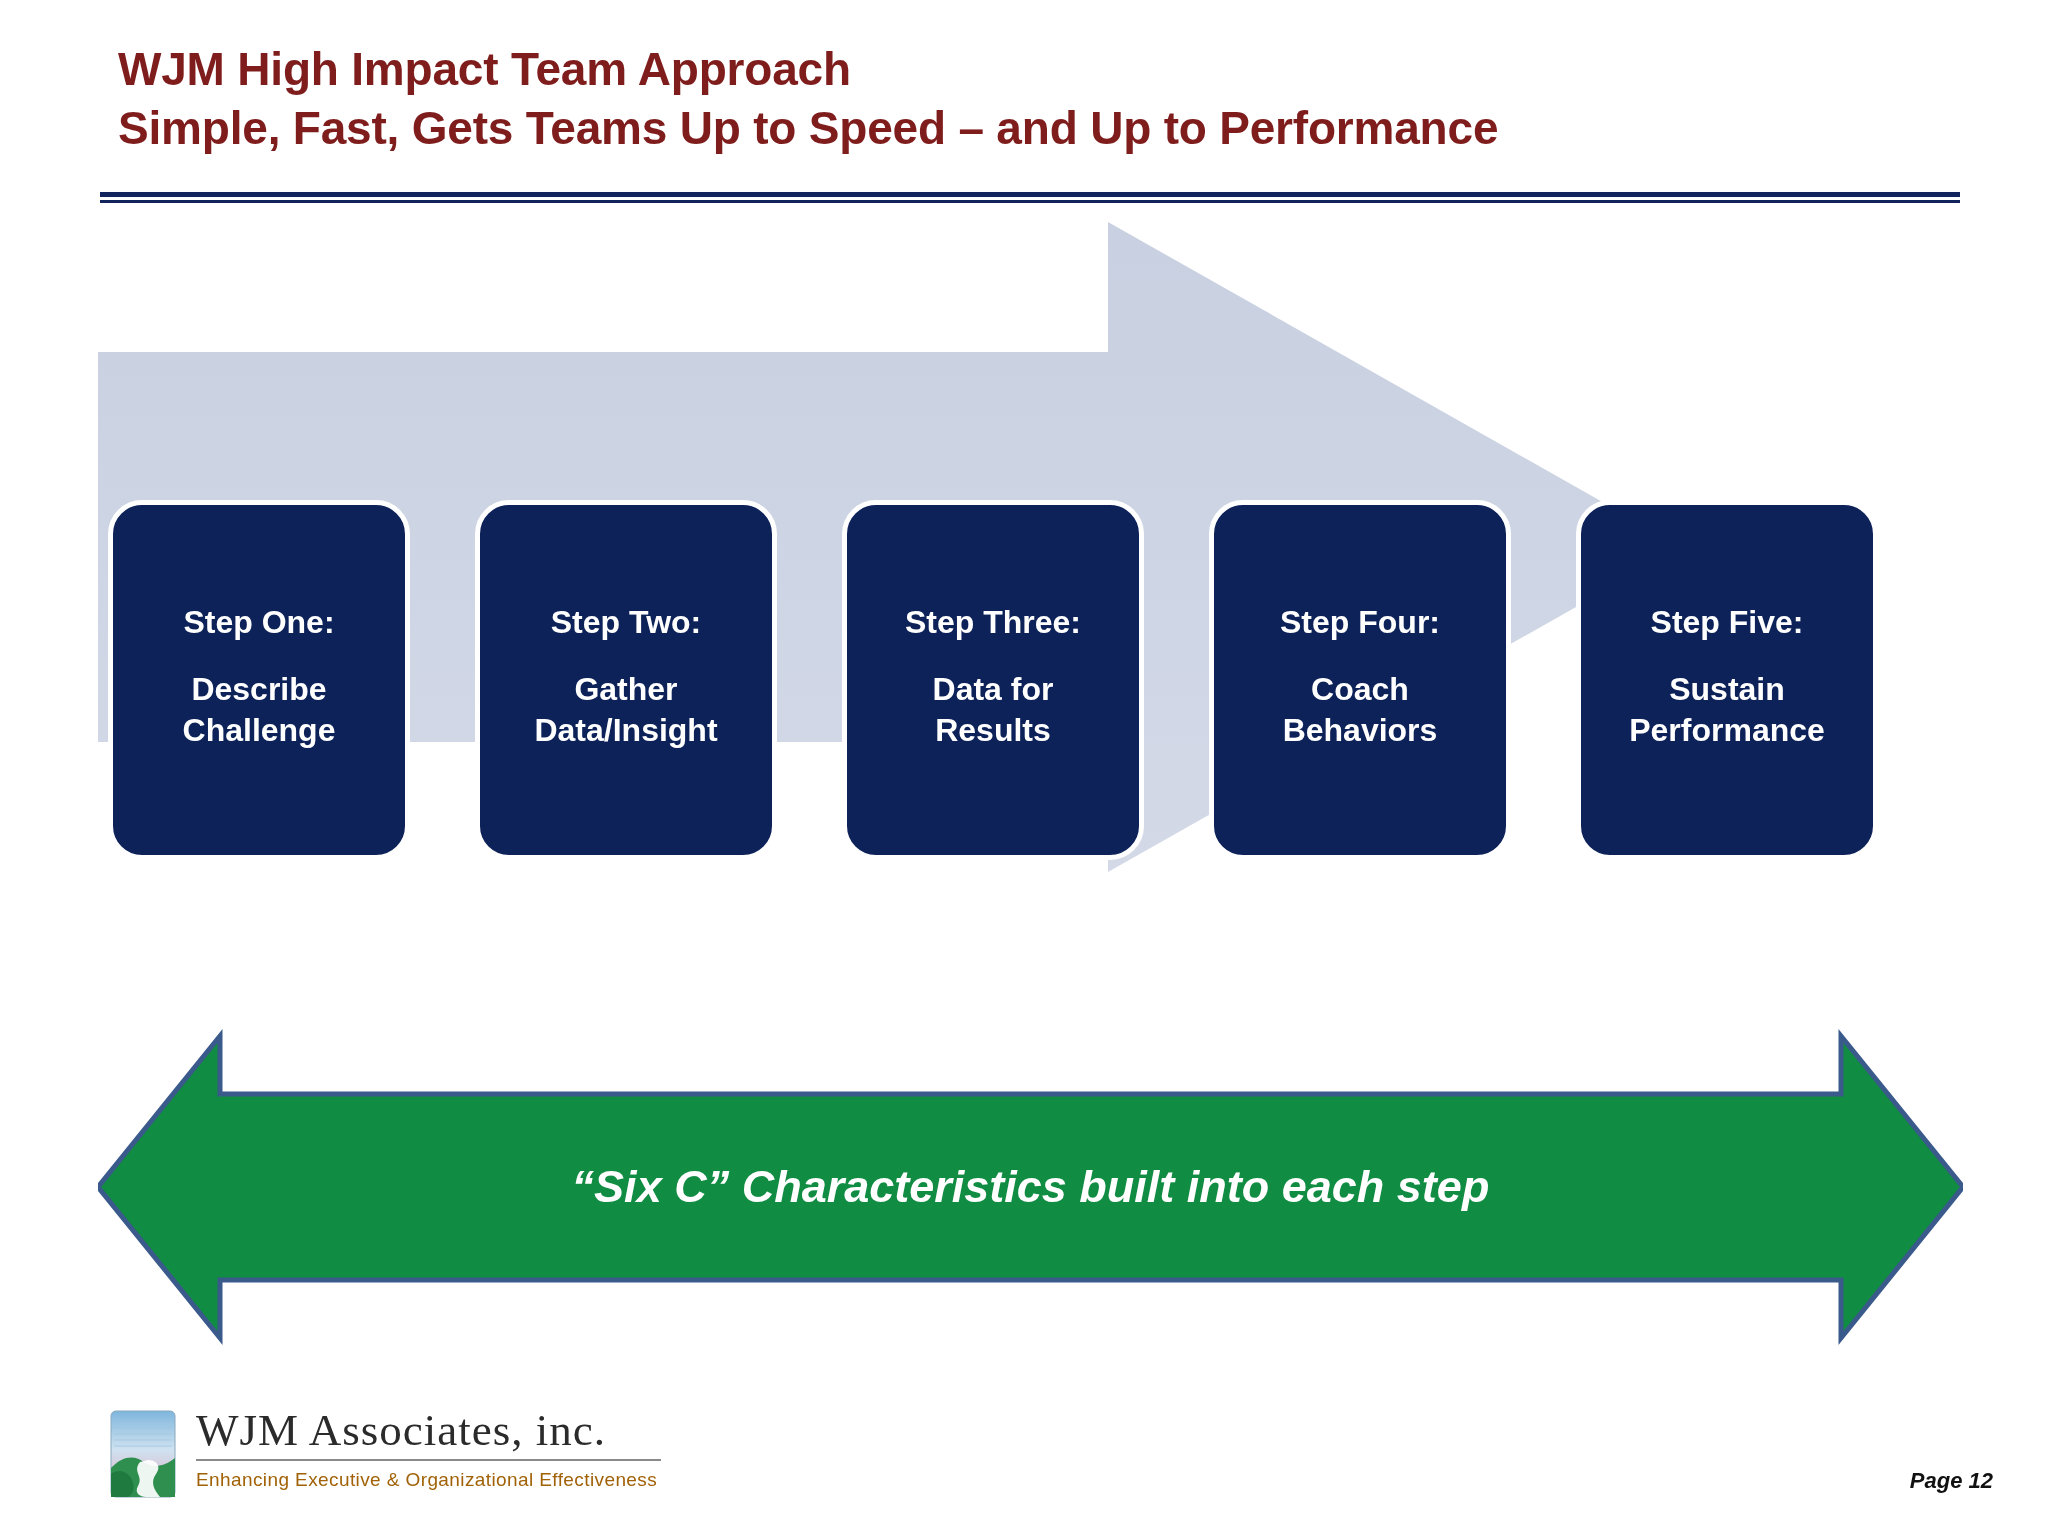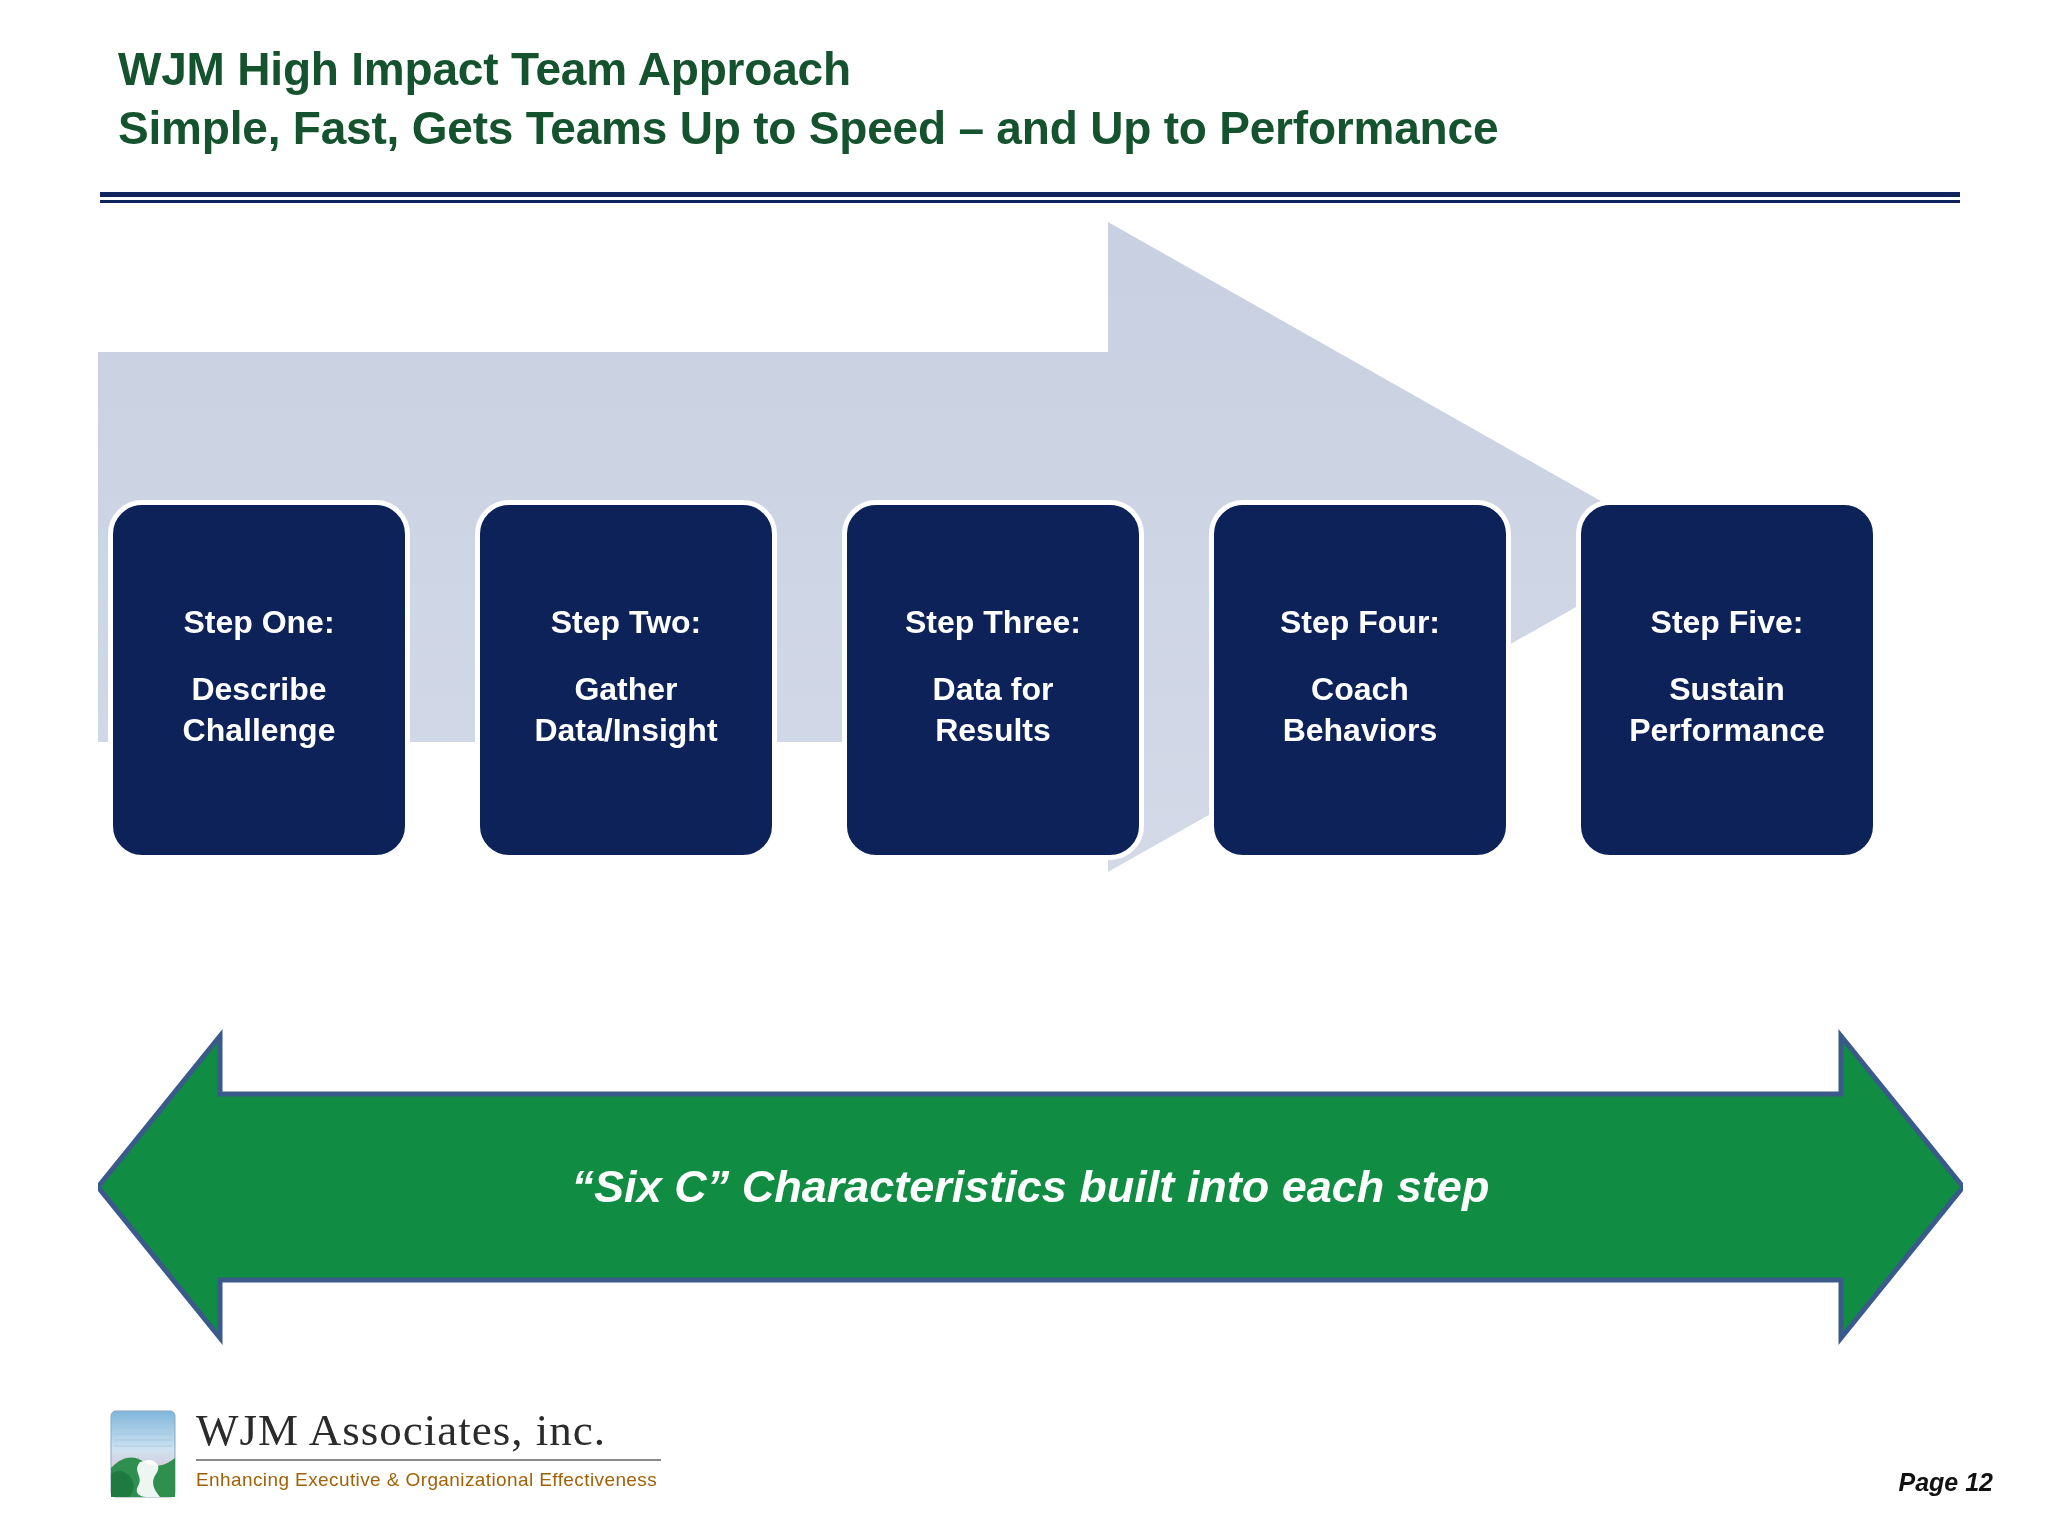--- a/index.html
+++ b/index.html
@@ -16,21 +16,21 @@
   }
 
   
   #title-block {
     position: absolute;
     left: 118px;
     top: 40px;
     width: 1830px;
   }
   .title-line {
-    color: #14532d;
+    color: #7f1d1d;
     font-weight: bold;
     font-size: 46px;
     line-height: 1.28;
     letter-spacing: -0.2px;
     white-space: nowrap;
   }
   #title-rules {
     position: absolute;
     left: 100px;
     top: 192px;
@@ -168,21 +168,21 @@
     letter-spacing: 0.4px;
     margin-top: 8px;
     white-space: nowrap;
   }
 
   
   #page-number {
     position: absolute;
     right: 55px;
     top: 1468px;
-    font-size: 25px;
+    font-size: 22px;
     font-weight: bold;
     font-style: italic;
     color: #111111;
   }
 </style>
 </head>
 <body>
 
 <div id="title-block">
   <div class="title-line">WJM High Impact Team Approach</div>

